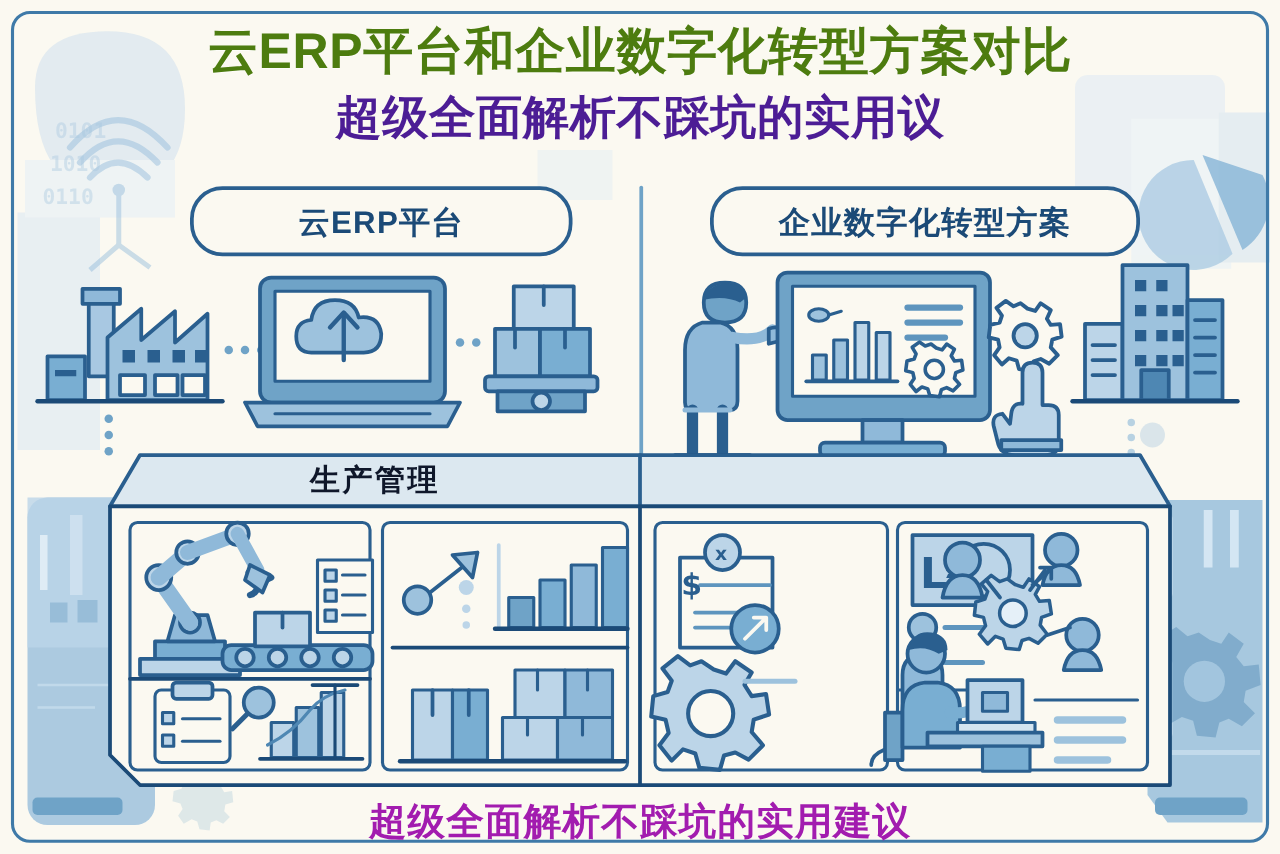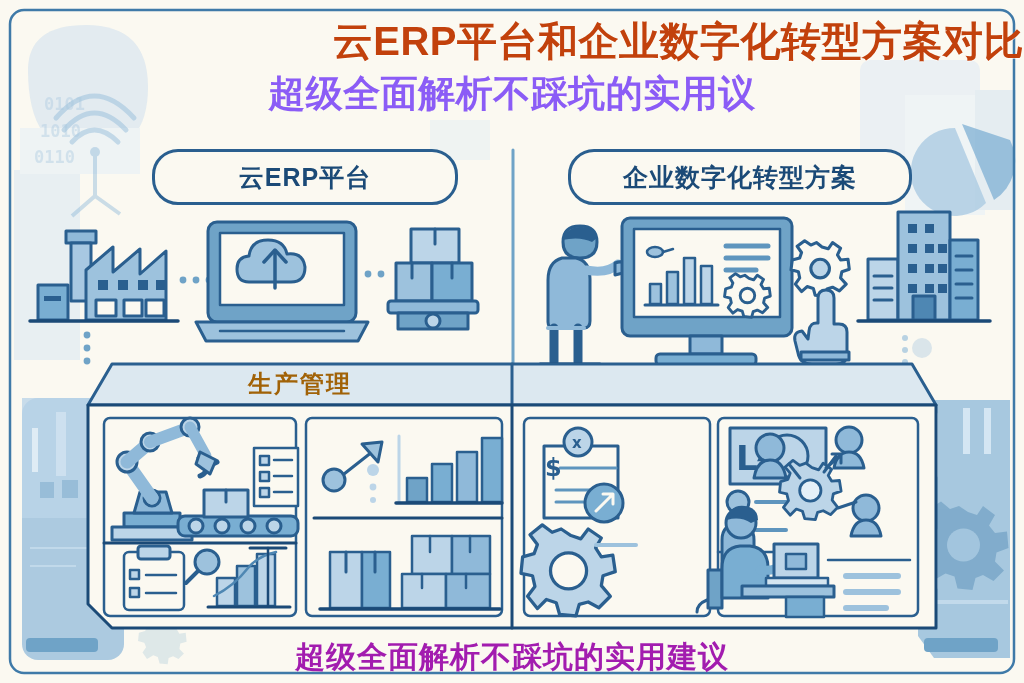--- a/index.html
+++ b/index.html
@@ -4,29 +4,29 @@
 <style>
   html,body{margin:0;padding:0;}
   body{
     width:1024px;height:683px;overflow:hidden;
     background:#fbf9f1;
     font-family:"Liberation Sans","DejaVu Sans",sans-serif;
   }
   #stage{position:relative;width:1024px;height:683px;background:#fbf9f1;}
   #stage svg.layer{position:absolute;left:0;top:0;width:1024px;height:683px;}
   .txt{position:absolute;color:#1f4e79;font-weight:bold;letter-spacing:.5px;}
-  #title1{left:0;right:0;top:18px;text-align:right;font-size:40px;line-height:46px;
-          color:#c2410c;text-shadow:0 1px 0 rgba(255,255,255,.6);}
-  #title2{left:0;right:0;top:72px;text-align:center;font-size:37px;line-height:44px;color:#8b5cf6;}
+  #title1{left:0;right:0;top:18px;text-align:center;font-size:40px;line-height:46px;
+          color:#4d7c0f;text-shadow:0 1px 0 rgba(255,255,255,.6);}
+  #title2{left:0;right:0;top:72px;text-align:center;font-size:37px;line-height:44px;color:#4c1d95;}
   .pill{position:absolute;border:3px solid #2a5f8f;border-radius:26px;background:#fbf9f1;
         display:flex;align-items:center;justify-content:center;color:#1b4a77;
         font-weight:bold;font-size:25px;letter-spacing:1px;}
   #pill-left{left:152px;top:149px;width:300px;height:50px;}
   #pill-right{left:568px;top:149px;width:338px;height:50px;}
-  .bandlabel{position:absolute;color:#a16207;font-weight:bold;font-size:24px;letter-spacing:2px;
+  .bandlabel{position:absolute;color:#0f172a;font-weight:bold;font-size:24px;letter-spacing:2px;
              text-align:center;}
   #band-left{left:130px;top:368px;width:340px;}
   #band-right{left:560px;top:368px;width:340px;}
   #caption{position:absolute;left:0;right:0;top:637px;text-align:center;
            font-size:30px;font-weight:bold;color:#a21caf;letter-spacing:1px;}
 </style>
 </head>
 <body>
 
 <div id="stage">

